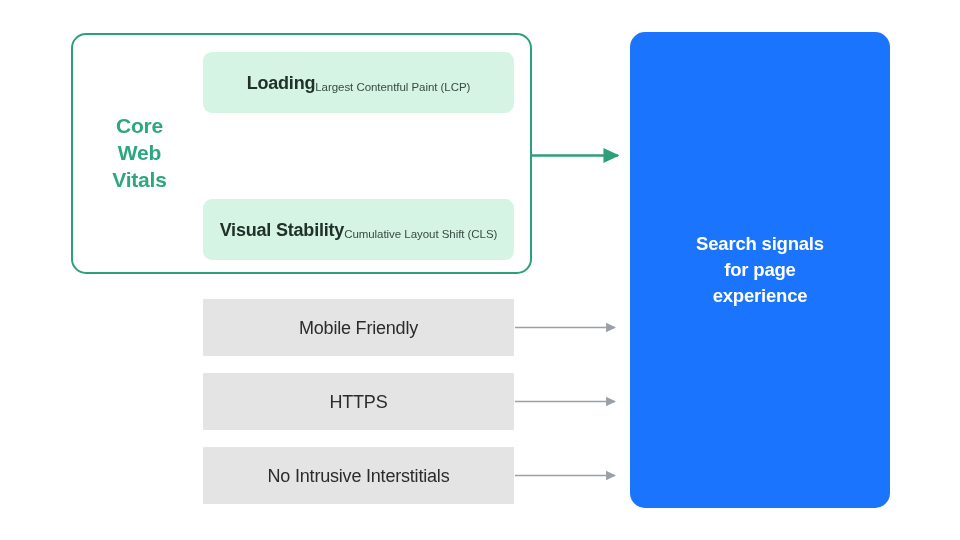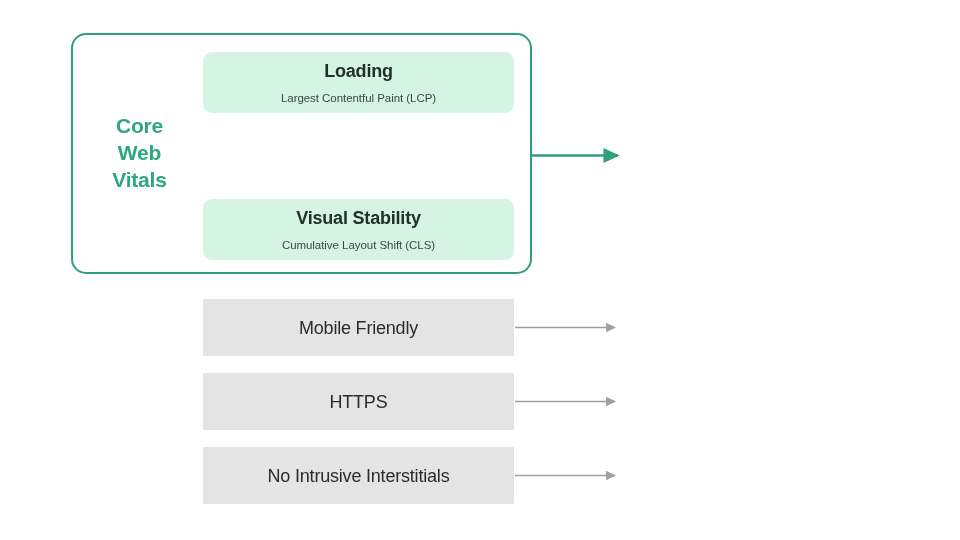--- a/index.html
+++ b/index.html
@@ -50,21 +50,20 @@
   
   .vital-card {
     position: absolute;
     left: 203px;
     width: 311px;
     height: 61px;
     background: #D6F4E3;
     border-radius: 9px;
     box-sizing: border-box;
     display: flex;
-    flex-direction: column;
     align-items: center;
     justify-content: center;
   }
   .vital-card.c1 { top: 52px; }
   .vital-card.c2 { top: 126px; }
   .vital-card.c3 { top: 199px; }
 
   .vital-title {
     color: #20302B;
     font-size: 18px;
@@ -169,20 +168,27 @@
   </div>
 
   <div class="signal-card s2">
     <div class="signal-label">HTTPS</div>
   </div>
 
   <div class="signal-card s3">
     <div class="signal-label">No Intrusive Interstitials</div>
   </div>
 
+  <div class="blue-box">
+    <div class="blue-text">
+      <span>Search signals</span>
+      <span>for page</span>
+      <span>experience</span>
+    </div>
+  </div>
 
   <svg class="arrow-svg" viewBox="0 0 960 540">
     <defs>
       <marker id="head-green" markerWidth="7" markerHeight="7" refX="5.6" refY="3.5" orient="auto" markerUnits="strokeWidth">
         <path d="M0,0.6 L6.2,3.5 L0,6.4 Z" fill="#2DA07A"></path>
       </marker>
       <marker id="head-gray" markerWidth="7" markerHeight="7" refX="5.6" refY="3.5" orient="auto" markerUnits="strokeWidth">
         <path d="M0,0.6 L6.2,3.5 L0,6.4 Z" fill="#9AA0A6"></path>
       </marker>
     </defs>

